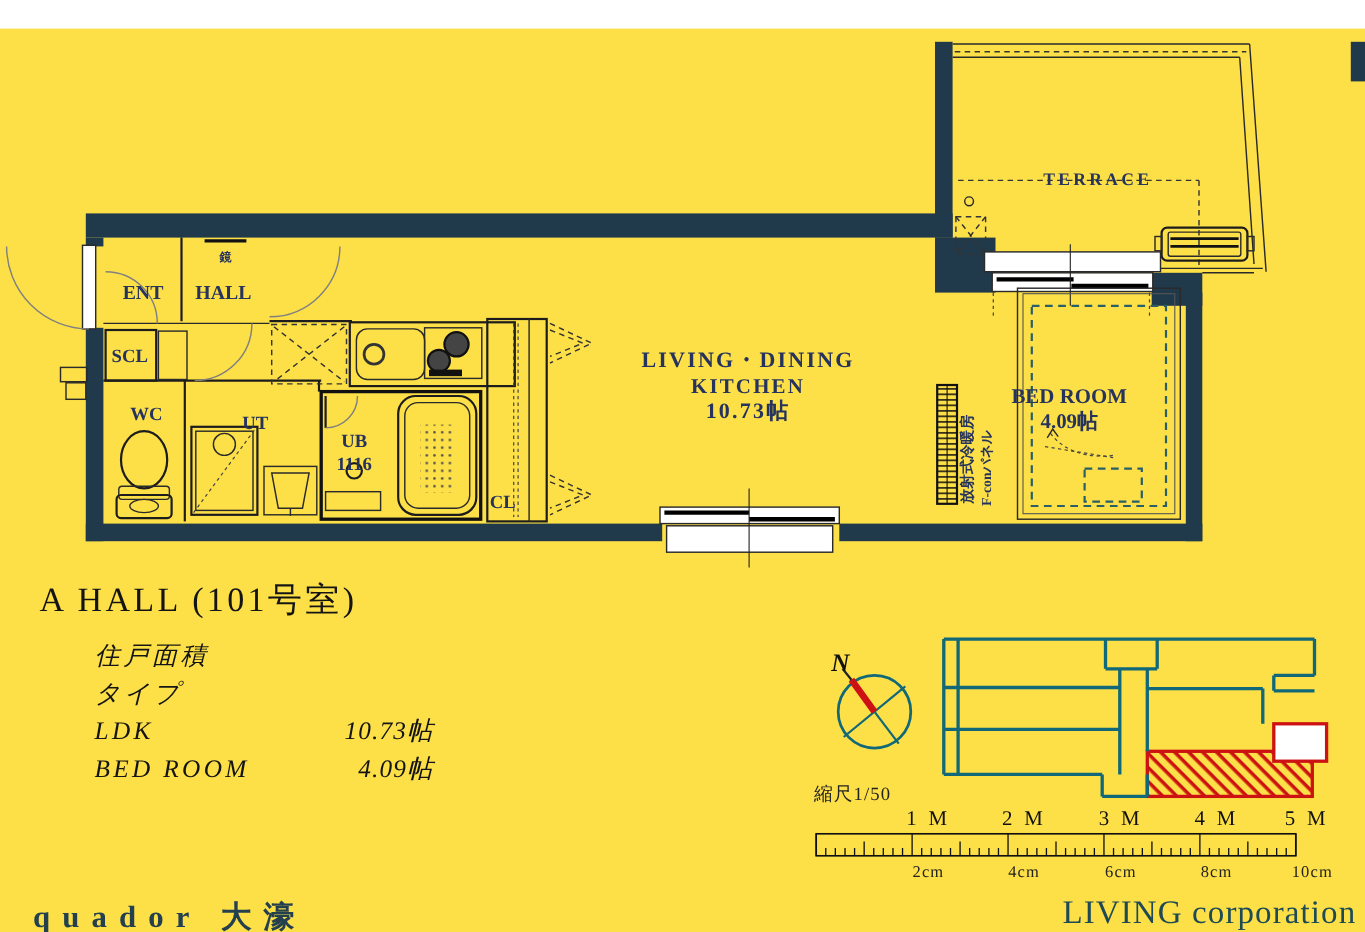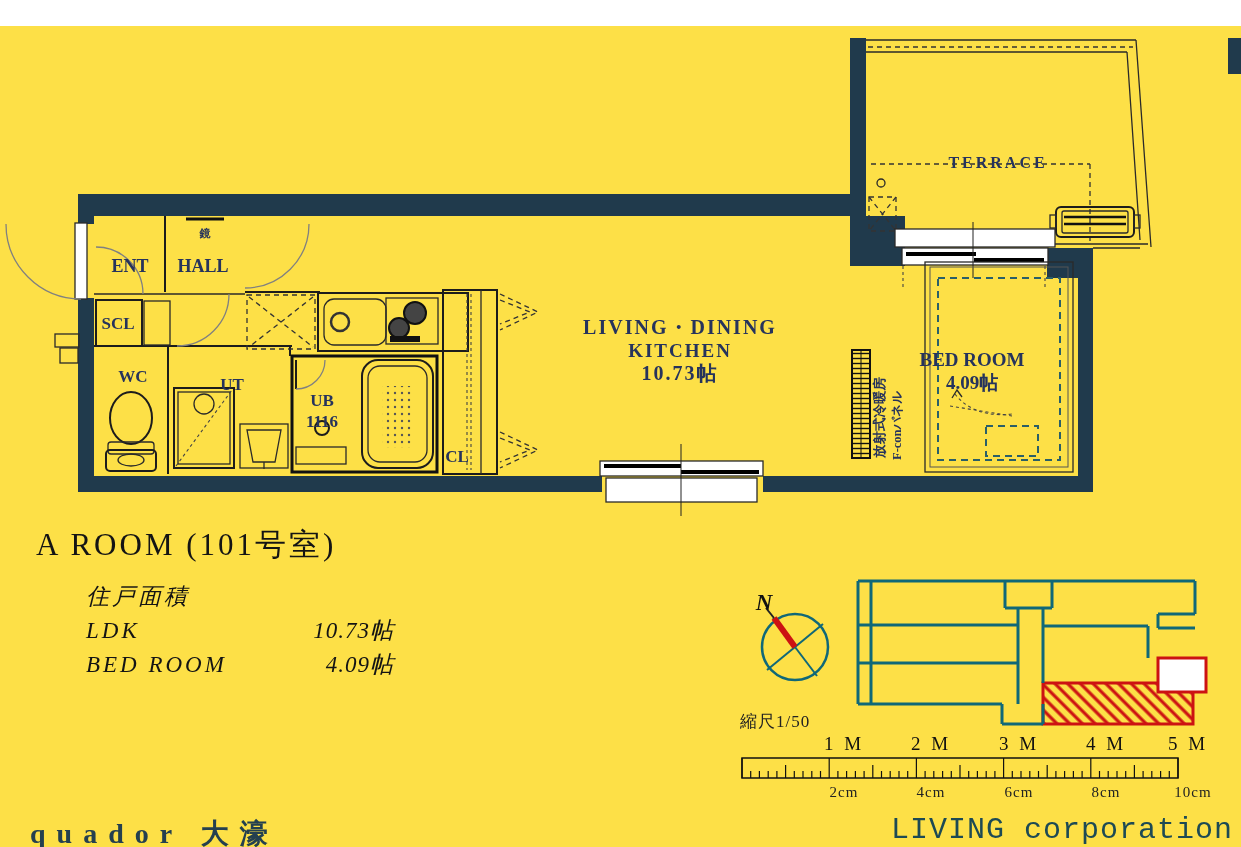--- a/index.html
+++ b/index.html
@@ -29,21 +29,21 @@
   .tick{stroke:#111;stroke-width:1.2;}
   
   .info{position:absolute;left:36px;top:498px;color:#141414;}
   .info-title{font-size:31px;letter-spacing:3px;font-weight:500;}
   .info-rows{margin:14px 0 0 50px;}
   .info-row{display:grid;grid-template-columns:180px 128px;font-size:23px;line-height:34px;font-style:italic;}
   .info-row .lab{letter-spacing:3px;}
   .info-row .val{text-align:right;letter-spacing:1px;}
   .footer-left{position:absolute;left:30px;top:789px;font-family:Liberation Serif, serif;
                font-size:28px;font-weight:700;letter-spacing:11px;color:#24404f;white-space:nowrap;}
-  .footer-right{position:absolute;right:8px;top:787px;font-family:Liberation Mono, monospace;
+  .footer-right{position:absolute;right:8px;top:787px;font-family:Liberation Serif, serif;
                 font-size:30px;font-weight:500;letter-spacing:1px;color:#1d4a54;white-space:nowrap;}
   .footer-bar{position:absolute;left:0;top:826px;width:1241px;height:11px;
               background:var(--footer-bar,#15323e);}
 </style>
 </head>
 <body>
 
 <div class="page">
 
 <svg width="1241" height="847" viewBox="0 0 1241 847">
@@ -314,26 +314,27 @@
     <text class="ruler-m" x="1188" y="724" text-anchor="middle">5 M</text>
     <text class="ruler-cm" x="844" y="771" text-anchor="middle">2cm</text>
     <text class="ruler-cm" x="931" y="771" text-anchor="middle">4cm</text>
     <text class="ruler-cm" x="1019" y="771" text-anchor="middle">6cm</text>
     <text class="ruler-cm" x="1106" y="771" text-anchor="middle">8cm</text>
     <text class="ruler-cm" x="1193" y="771" text-anchor="middle">10cm</text>
   </g>
 </svg>
 
 <div class="info">
-  <div class="info-title">A ROOM (101号室)</div>
+  <div class="info-title">A HALL (101号室)</div>
   <div class="info-rows">
     <div class="info-row">
       <span class="lab">住戸面積</span>
     </div>
     <div class="info-row">
+      <span class="lab">タイプ</span>
     </div>
     <div class="info-row">
       <span class="lab">LDK</span>
       <span class="val">10.73帖</span>
     </div>
     <div class="info-row">
       <span class="lab">BED ROOM</span>
       <span class="val">4.09帖</span>
     </div>
   </div>

